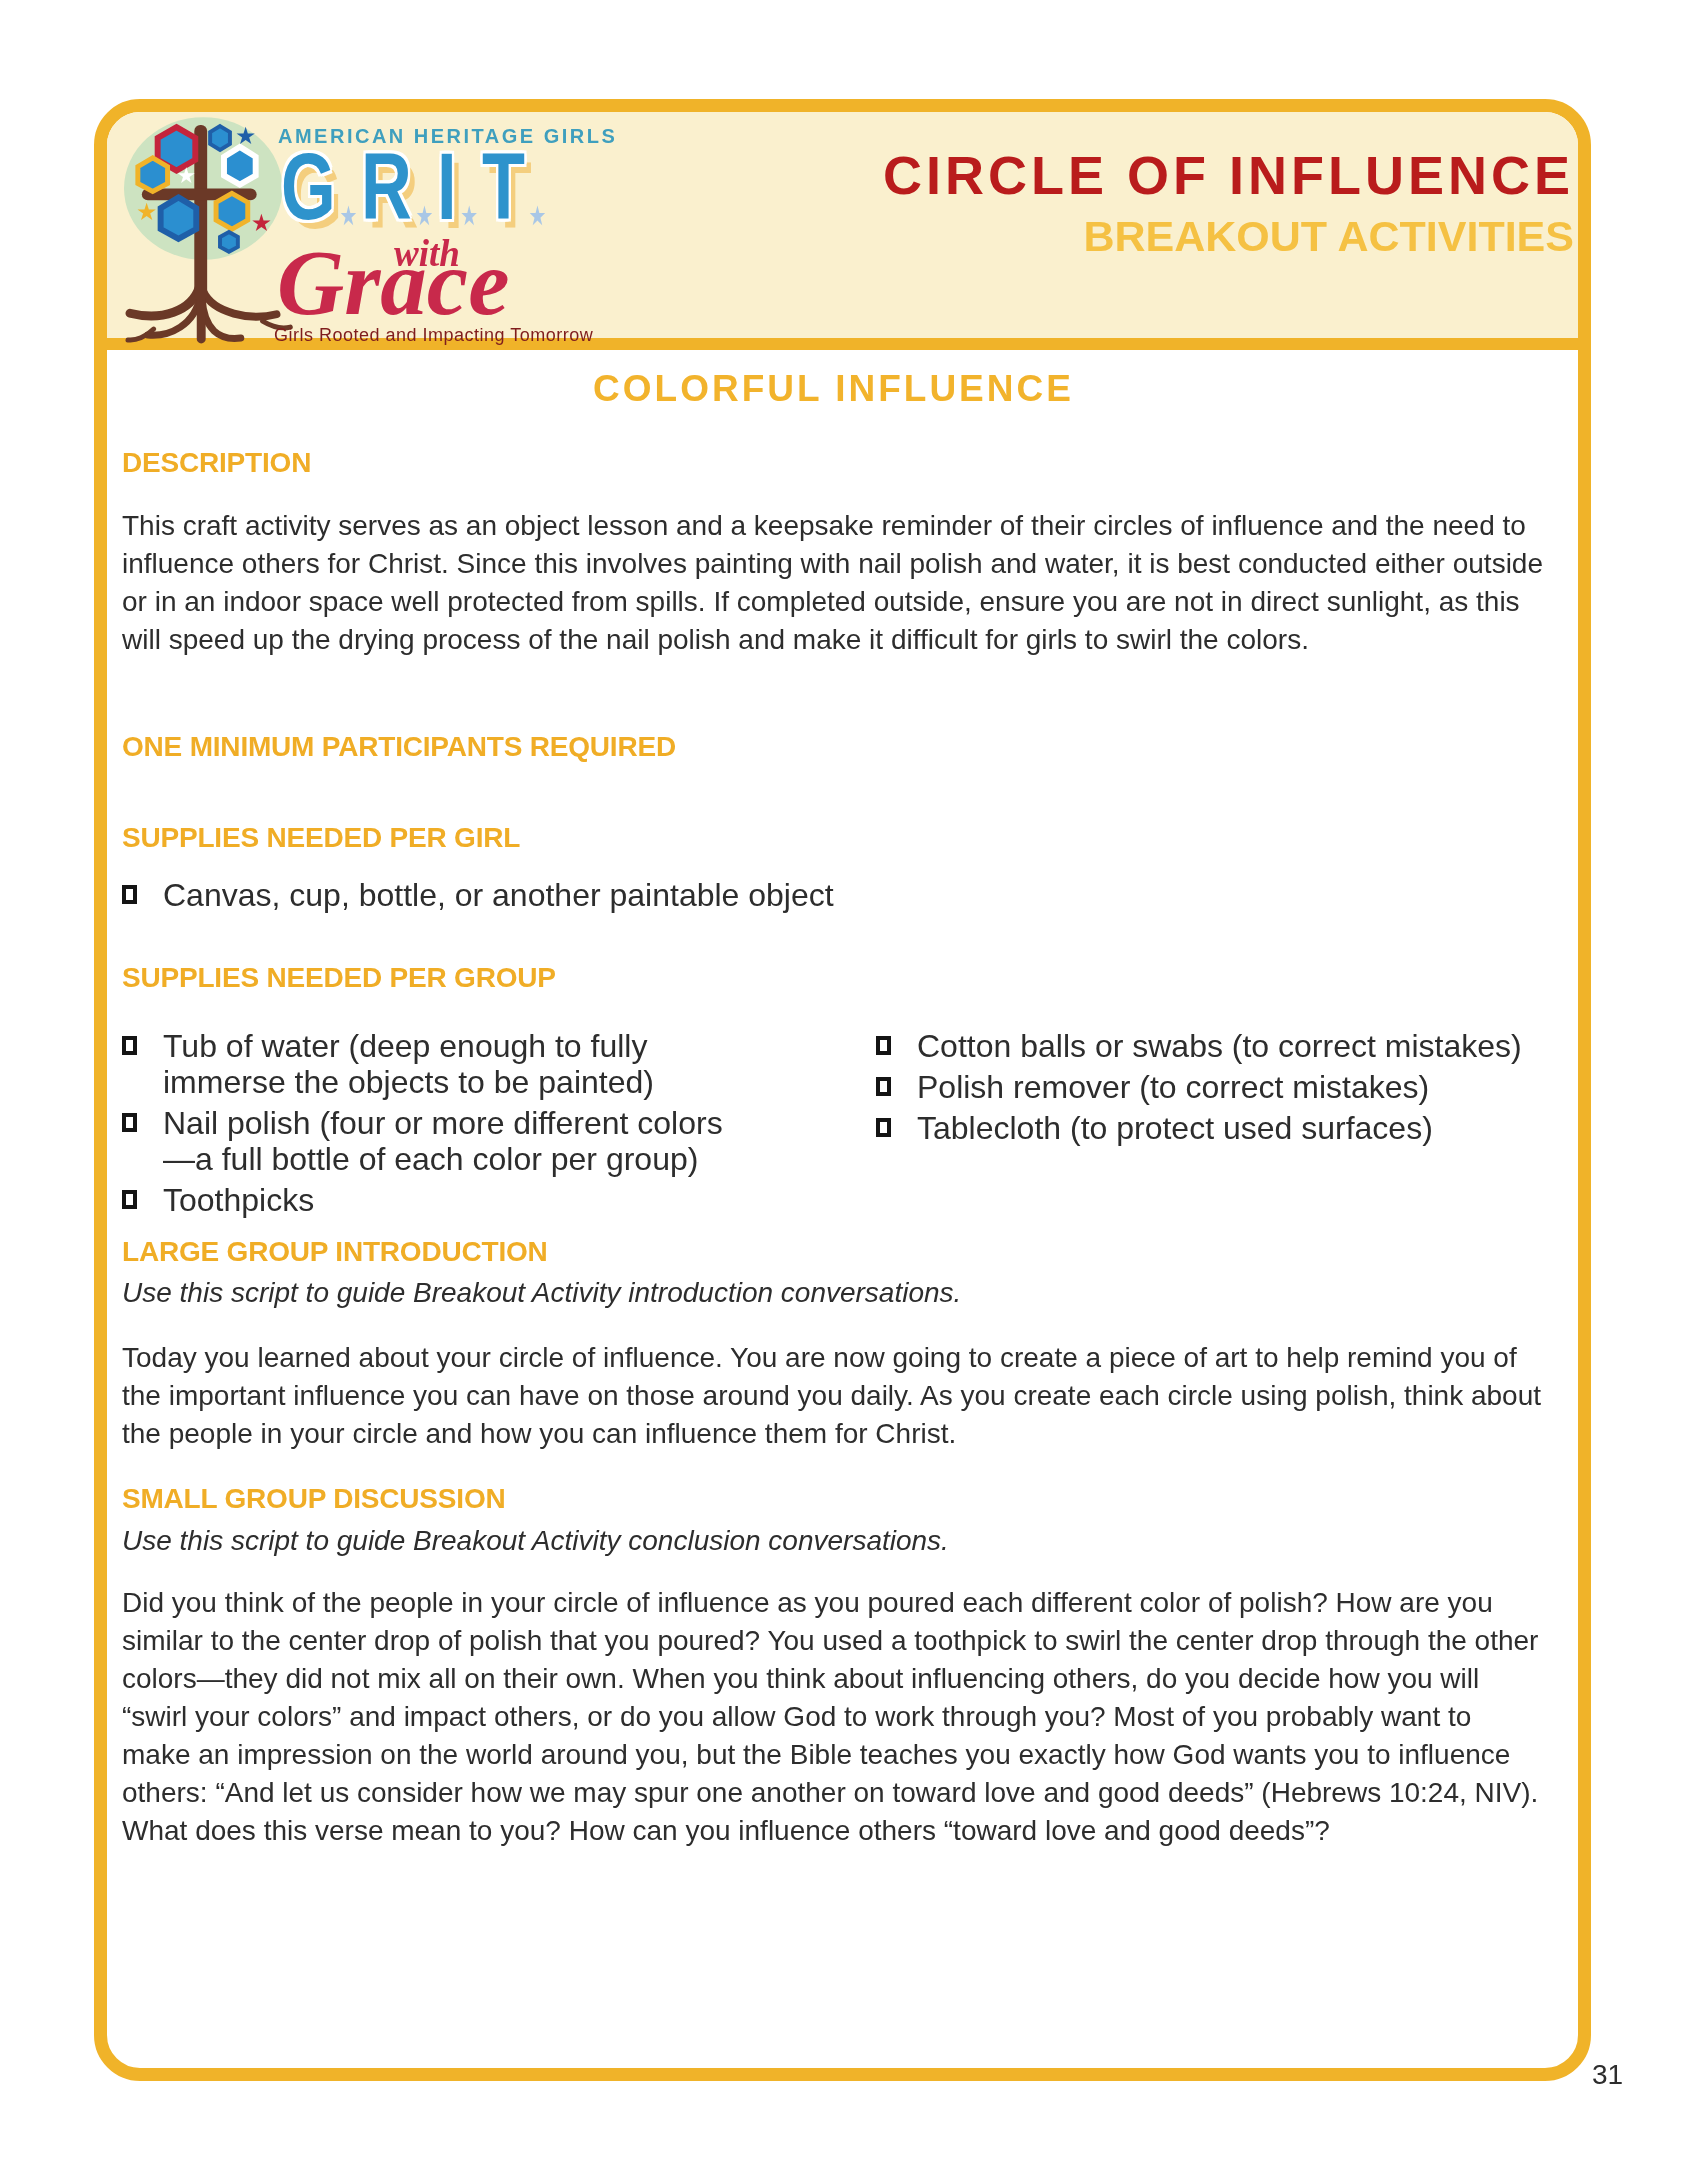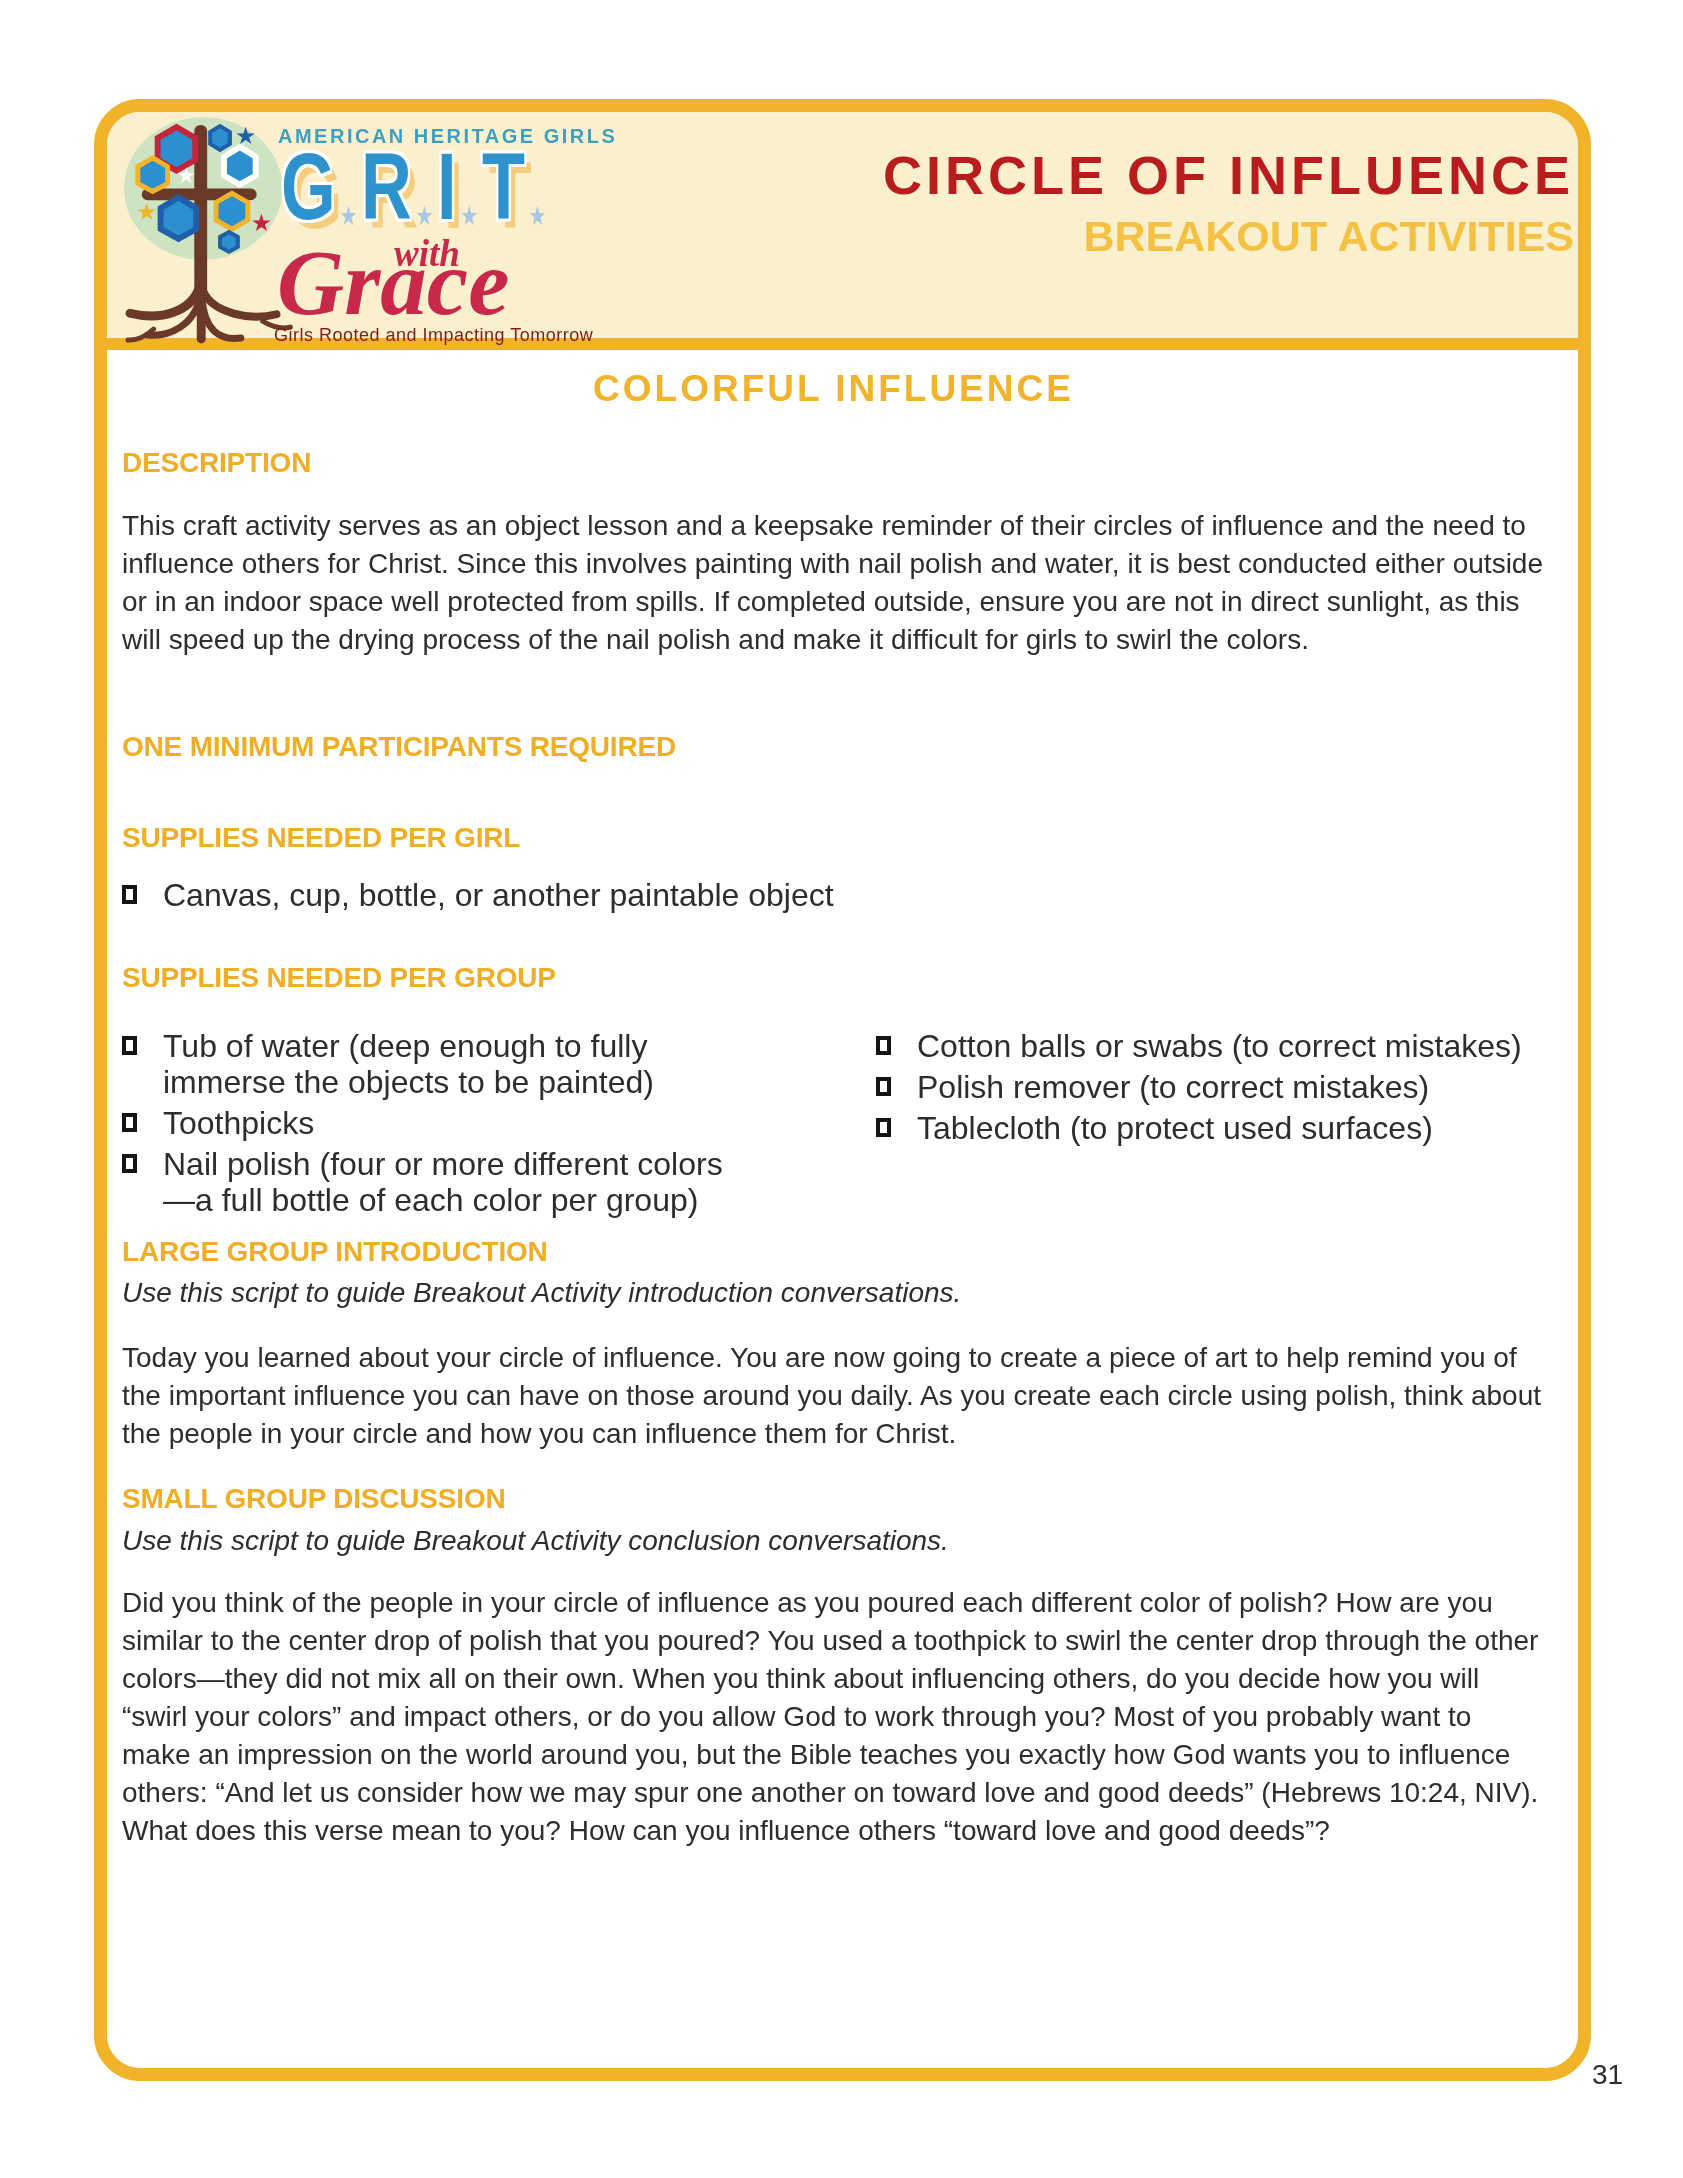--- a/index.html
+++ b/index.html
@@ -173,25 +173,25 @@
   <div class="content-el gold-heading h-group">SUPPLIES NEEDED PER GROUP</div>
 
   <div class="content-el group-cols">
     <ul class="list col-left">
       <li>
         <span class="cb"></span>
         <span class="li-text">Tub of water (deep enough to fully immerse the objects to be painted)</span>
       </li>
       <li>
         <span class="cb"></span>
-        <span class="li-text">Toothpicks</span>
+        <span class="li-text">Nail polish (four or more different colors—a full bottle of each color per group)</span>
       </li>
       <li>
         <span class="cb"></span>
-        <span class="li-text">Nail polish (four or more different colors—a full bottle of each color per group)</span>
+        <span class="li-text">Toothpicks</span>
       </li>
     </ul>
     <div class="col-right">
       <ul class="list">
         <li>
           <span class="cb"></span>
           <span class="li-text">Cotton balls or swabs (to correct mistakes)</span>
         </li>
         <li>
           <span class="cb"></span>

